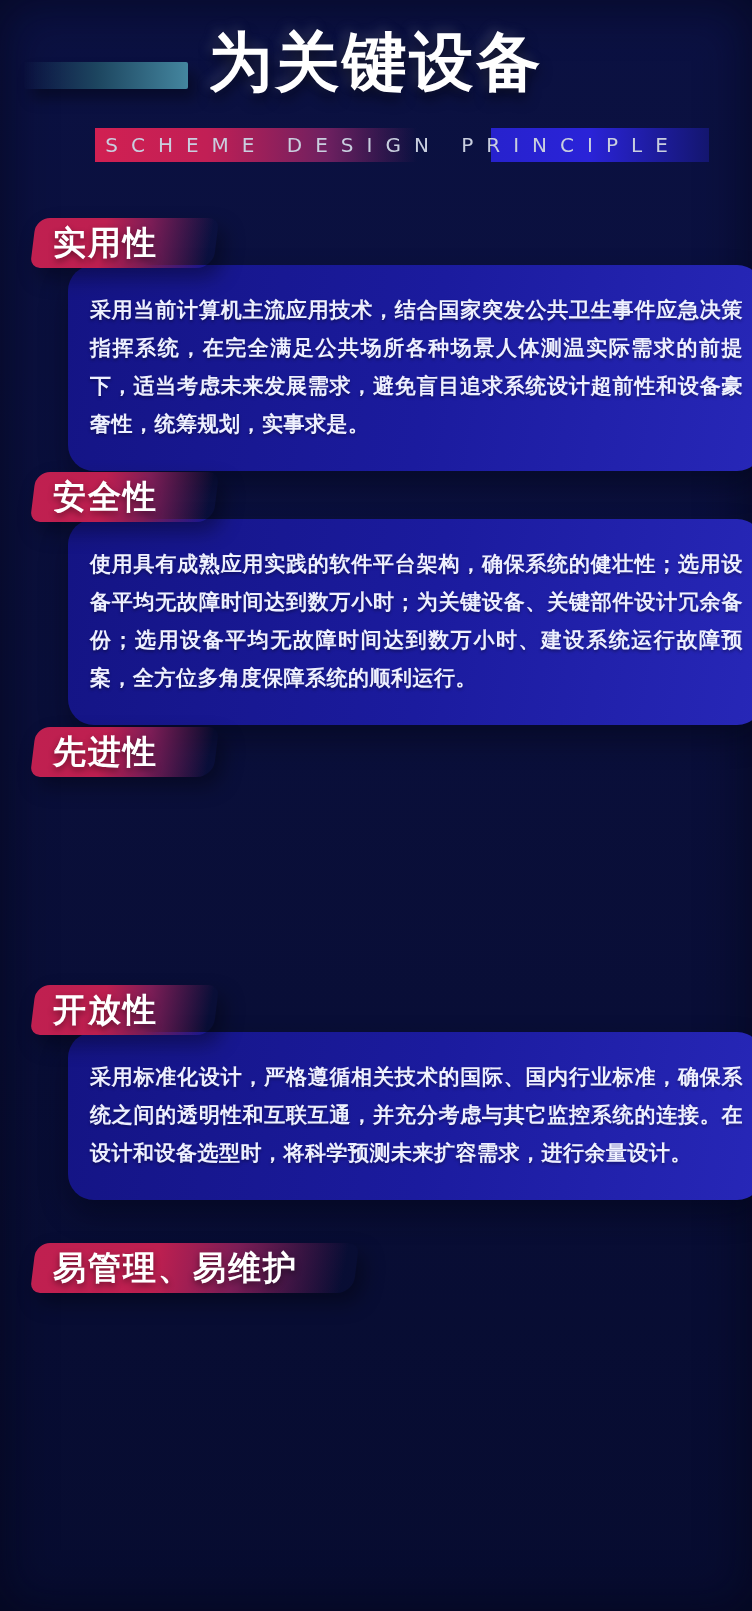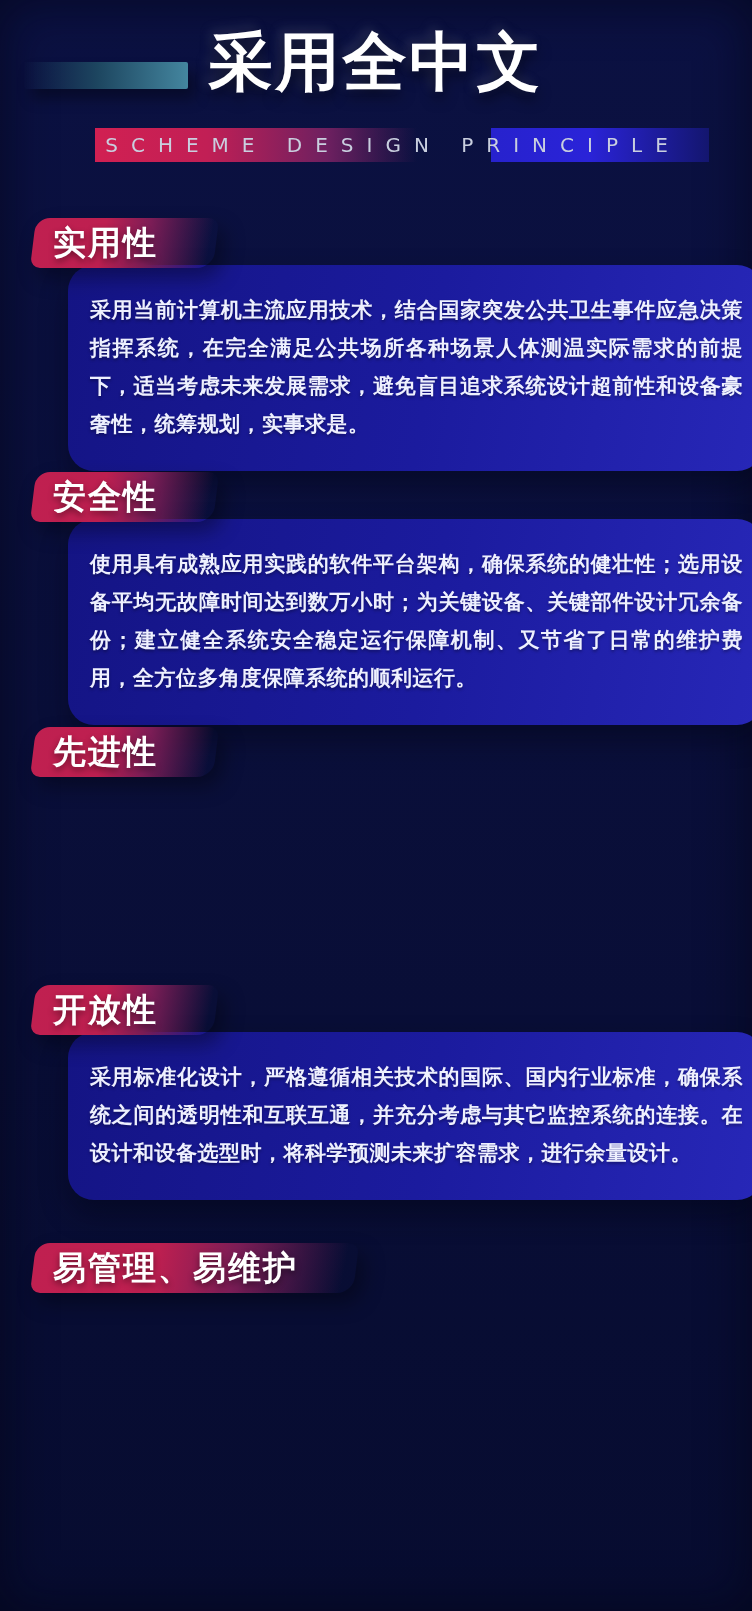--- a/index.html
+++ b/index.html
@@ -84,21 +84,21 @@
   #section-4{top:985px;}
   #section-5{top:1243px;}
 </style>
 </head>
 <body>
 
 <div class="page">
 
   <div class="header">
     <div class="title-accent-bar"></div>
-    <div class="main-title">采用全中文</div>
+    <div class="main-title">为关键设备</div>
     <div class="subtitle-row">
       <div class="subtitle-highlight-red"></div>
       <div class="subtitle-highlight-blue"></div>
       <div class="subtitle-text">SCHEME DESIGN PRINCIPLE</div>
     </div>
   </div>
 
   <div class="section" id="section-1">
     <div class="section-tag">
       <span class="section-tag-label">实用性</span>
@@ -106,21 +106,21 @@
     <div class="section-card">
       <div class="section-body">采用当前计算机主流应用技术，结合国家突发公共卫生事件应急决策指挥系统，在完全满足公共场所各种场景人体测温实际需求的前提下，适当考虑未来发展需求，避免盲目追求系统设计超前性和设备豪奢性，统筹规划，实事求是。</div>
     </div>
   </div>
 
   <div class="section" id="section-2">
     <div class="section-tag">
       <span class="section-tag-label">安全性</span>
     </div>
     <div class="section-card">
-      <div class="section-body">使用具有成熟应用实践的软件平台架构，确保系统的健壮性；选用设备平均无故障时间达到数万小时；为关键设备、关键部件设计冗余备份；建立健全系统安全稳定运行保障机制、又节省了日常的维护费用，全方位多角度保障系统的顺利运行。</div>
+      <div class="section-body">使用具有成熟应用实践的软件平台架构，确保系统的健壮性；选用设备平均无故障时间达到数万小时；为关键设备、关键部件设计冗余备份；选用设备平均无故障时间达到数万小时、建设系统运行故障预案，全方位多角度保障系统的顺利运行。</div>
     </div>
   </div>
 
   <div class="section" id="section-3">
     <div class="section-tag">
       <span class="section-tag-label">先进性</span>
     </div>
   </div>
 
   <div class="section" id="section-4">

